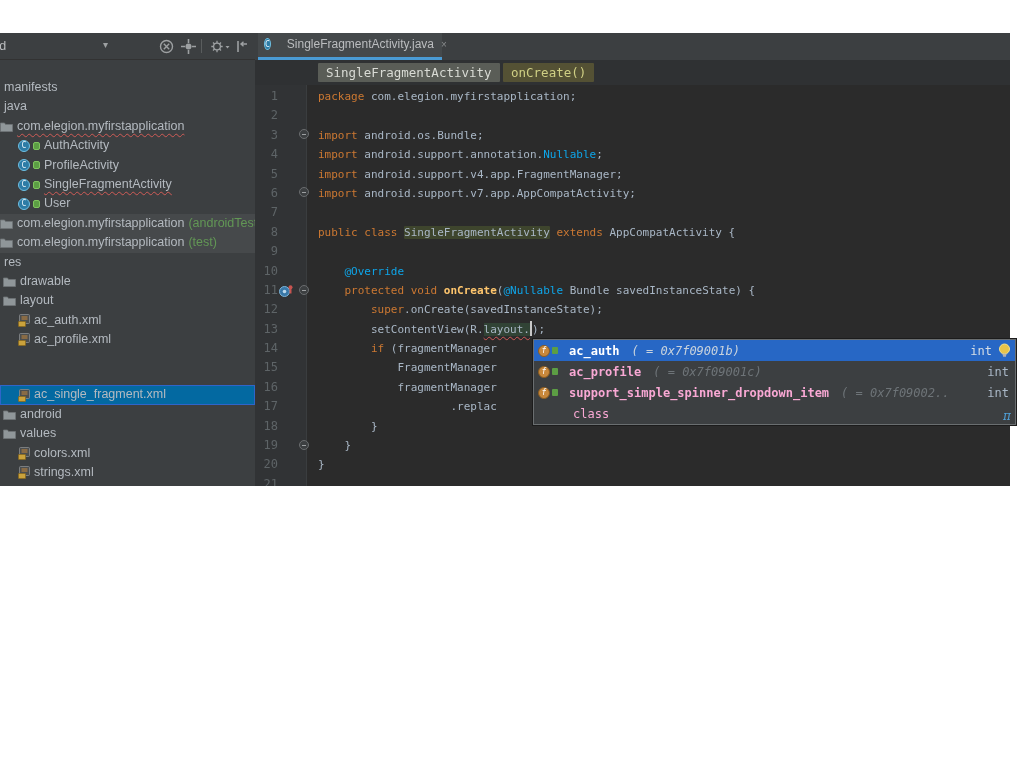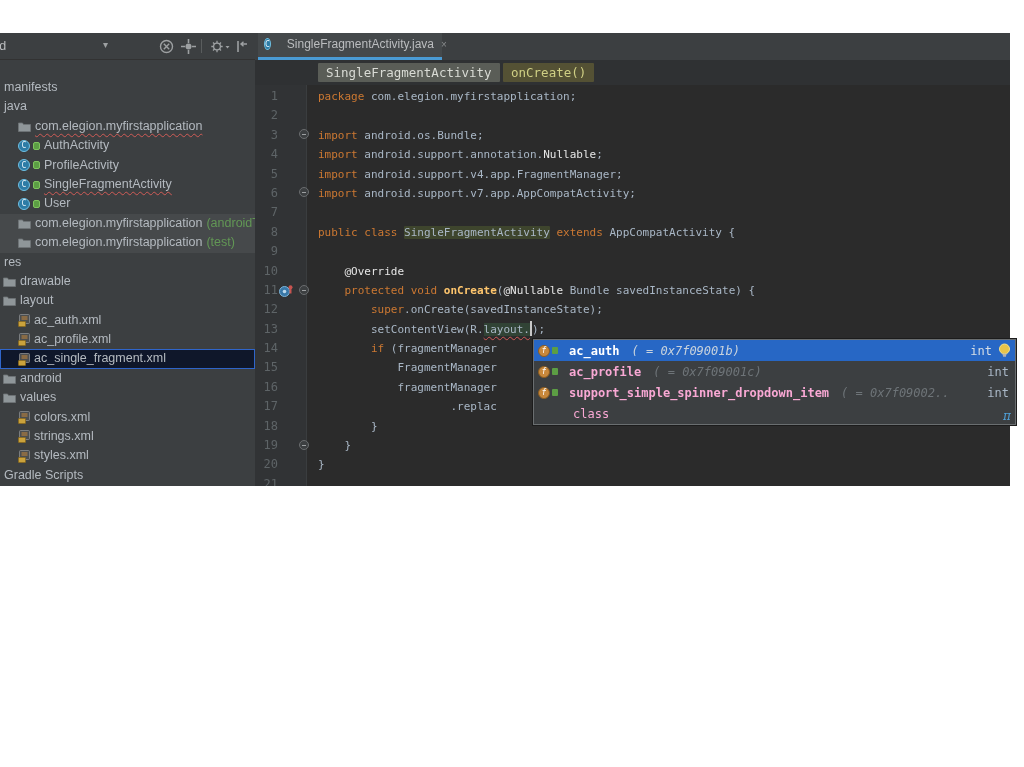--- a/index.html
+++ b/index.html
@@ -30,25 +30,25 @@
   #tab-close { color:#878a8c; font-size:10px; cursor:default; }
 
   
   #sidebar { position:absolute; left:0; top:27px; width:255px; height:426px;
              background:#3c3f41; overflow:hidden; padding-top:18px; }
   .trow { position:relative; height:19.4px; line-height:19.4px; display:flex; align-items:center;
           font-size:12.5px; color:#b4bac0; white-space:nowrap; }
   .trow .lbl { margin-left:4px; }
   .suffix { color:#629755; margin-left:4px; }
   .row-test { background:#46494b; }
-  .row-sel  { background:#0f172a; box-shadow:inset 0 0 0 1px #2f65ca; }
+  .row-sel  { background:#0369a1; box-shadow:inset 0 0 0 1px #2f65ca;margin-top:36px; }
   .err-u { text-decoration:underline; text-decoration-style:wavy; text-decoration-color:#cf5b56;
            text-underline-offset:3px; text-decoration-thickness:1px; }
   .ind-root  { padding-left:0; }
-  .ind-pkg   { padding-left:18px; }
+  .ind-pkg   { padding-left:0; }
   .ind-cls   { padding-left:18px; }
   .ind-fold  { padding-left:3px; }
   .ind-file  { padding-left:18px; }
   .off-m { margin-left:-5px; }  .off-j { margin-left:-5px; }
   .off-r { margin-left:-8px; }  .off-g { margin-left:-28px; }
   .folder-ic { width:13px; height:11px; flex:0 0 13px; }
   .file-ic   { width:12px; height:13px; flex:0 0 12px; }
   .greenb { width:7px; height:8px; flex:0 0 7px; margin-left:3px; border-radius:2px;
             background:#5c9e44; border:1px solid #7fc45e; }
 
@@ -63,21 +63,21 @@
   #codewrap { position:absolute; left:0; top:25px; width:755px; height:401px; overflow:hidden; }
   #gutter { position:absolute; left:0; top:0; width:52px; height:401px; background:#313335;
             border-right:1px solid #3a3d3f; padding-top:2px; }
   .gnum { height:19.4px; line-height:19.4px; width:20px; margin-left:3px; text-align:right;
           color:#5e6467; font-family:"DejaVu Sans Mono",monospace; font-size:12px; }
   #lines { position:absolute; left:63px; top:2px; }
   .cline { height:19.4px; line-height:19.4px; white-space:pre;
            font-family:"DejaVu Sans Mono",monospace; font-size:11px; color:#a9b7c6; }
   .k { color:#cc7832; }
   .p { color:#a9b7c6; }
-  .a { color:#e5e5e5;text-align:right; }
+  .a { color:#0ea5e9;text-align:right; }
   .m { color:#ffc66d; font-weight:bold; }
   .hl { background:#3e452d; border-radius:1px; }
   .e { background:#314335; text-decoration:underline; text-decoration-style:wavy;
        text-decoration-color:#cf5b56; text-underline-offset:3px; text-decoration-thickness:1px; }
   #caret { display:inline-block; width:2px; height:15px; background:#c8c8c8; vertical-align:-3px; }
 
   .fold { position:absolute; left:44px; width:10px; height:10px; border:1px solid #6a6d6f;
           border-radius:50%; background:#3c3f41; }
   .fold::after { content:""; position:absolute; left:2px; top:3.5px; width:4px; height:1px; background:#9da0a2; }
   #ovr-icon { position:absolute; left:24px; top:199px; width:15px; height:13px; }

